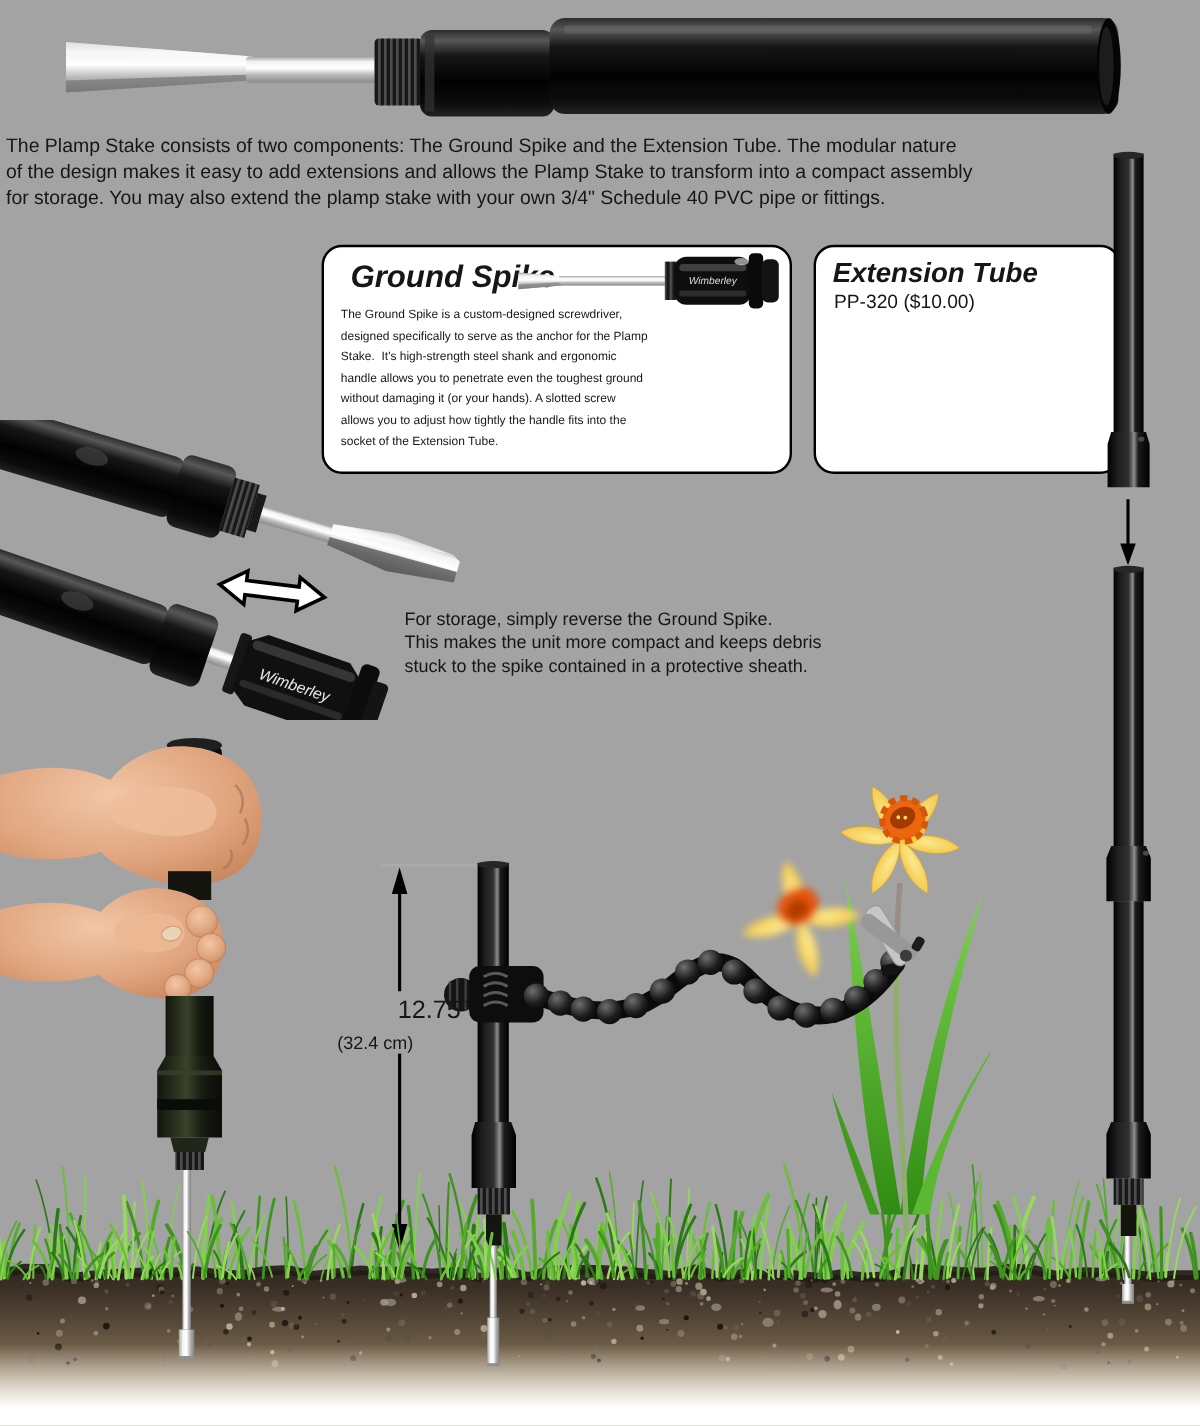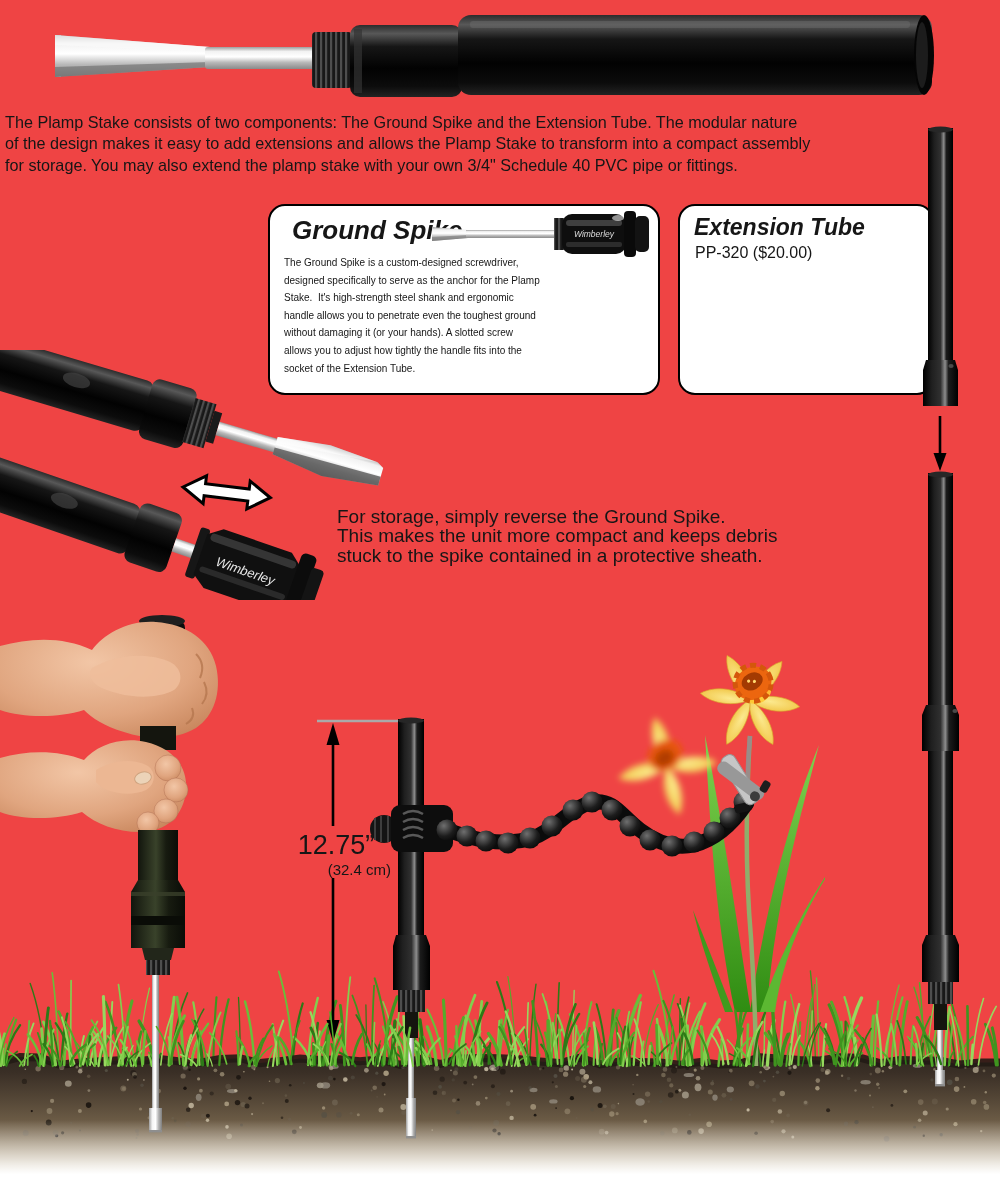--- a/index.html
+++ b/index.html
@@ -1,31 +1,31 @@
 <!DOCTYPE html>
 <html><head>
 <meta charset="utf-8">
 <style>
   html,body{margin:0;padding:0;background:#fff}
-  .canvas{position:relative;width:1000px;height:1188px;background:#ef4444;overflow:hidden;
+  .canvas{position:relative;width:1000px;height:1188px;background:#a3a3a3;overflow:hidden;
           font-family:"Liberation Sans","DejaVu Sans",sans-serif;color:#161616}
   .abs{position:absolute}
   .lines{white-space:pre}
   .intro{font-size:16.2px;line-height:21.4px}
   .box{border:2.6px solid #000;border-radius:17px;background:#fff;box-sizing:border-box}
   .ttl{font-style:italic;font-weight:bold}
   .gs .ttl{font-size:26px;margin:9px 0 0 22px}
   .gs .sku{font-size:17px;margin:2px 0 0 24px}
   .gs .desc{font-size:10px;line-height:17.6px;margin:8px 0 0 14px}
   .et .ttl{font-size:23px;margin:8px 0 0 14px}
   .et .sku{font-size:16px;margin:3px 0 0 15px}
   .et .desc{font-size:14.2px;line-height:17.4px;margin:7px 0 0 15px}
-  .storage{font-size:19px;line-height:19.4px}
-  .meas-in{font-size:27px;text-align:center;width:110px}
-  .meas-cm{font-size:15px;text-align:right;width:110px}
+  .storage{font-size:15px;line-height:19.4px}
+  .meas-in{font-size:21px;text-align:right;width:110px}
+  .meas-cm{font-size:15px;text-align:left;width:110px}
   .z1{z-index:1}.z2{z-index:2}.z3{z-index:3}.z4{z-index:4}.z5{z-index:5}
   svg{display:block}
 </style>
 </head>
 <body>
 
 <div class="canvas">
 
   <svg width="0" height="0">
     <defs>
@@ -749,21 +749,21 @@
     <rect x="138" y="14" width="56" height="6" rx="3" fill="#3f3f3f"></rect>
     <rect x="138" y="36" width="56" height="5" rx="2" fill="#2c2c2c"></rect>
     <rect x="196" y="5" width="12" height="46" rx="4" fill="#0a0a0a"></rect>
     <rect x="207" y="10" width="14" height="36" rx="5" fill="#131313"></rect>
     <ellipse cx="190" cy="12" rx="6" ry="3" fill="#fff" opacity=".55"></ellipse>
     <text x="166" y="31" font-size="8.5" font-style="italic" fill="#ddd" text-anchor="middle">Wimberley</text>
   </svg>
 
   <div class="abs z2 box et" style="left:678px;top:204px;width:256px;height:191px">
     <div class="ttl">Extension Tube</div>
-    <div class="sku">PP-320 ($20.00)</div>
+    <div class="sku">PP-320 ($10.00)</div>
   </div>
 
   <svg class="abs z2" style="left:900px;top:115px" width="100" height="985" viewBox="0 0 100 985">
     <g>
       <rect x="28" y="13" width="25" height="233" fill="url(#gTubeX)"></rect>
       <ellipse cx="40.5" cy="14.5" rx="12.5" ry="3" fill="#272727"></ellipse>
       <path d="M26,245 L55,245 L58,255 L58,291 L23,291 L23,255 Z" fill="url(#gTubeX)"></path>
       <ellipse cx="51" cy="251" rx="2.6" ry="2" fill="#4a4a4a"></ellipse>
     </g>
     <g>

